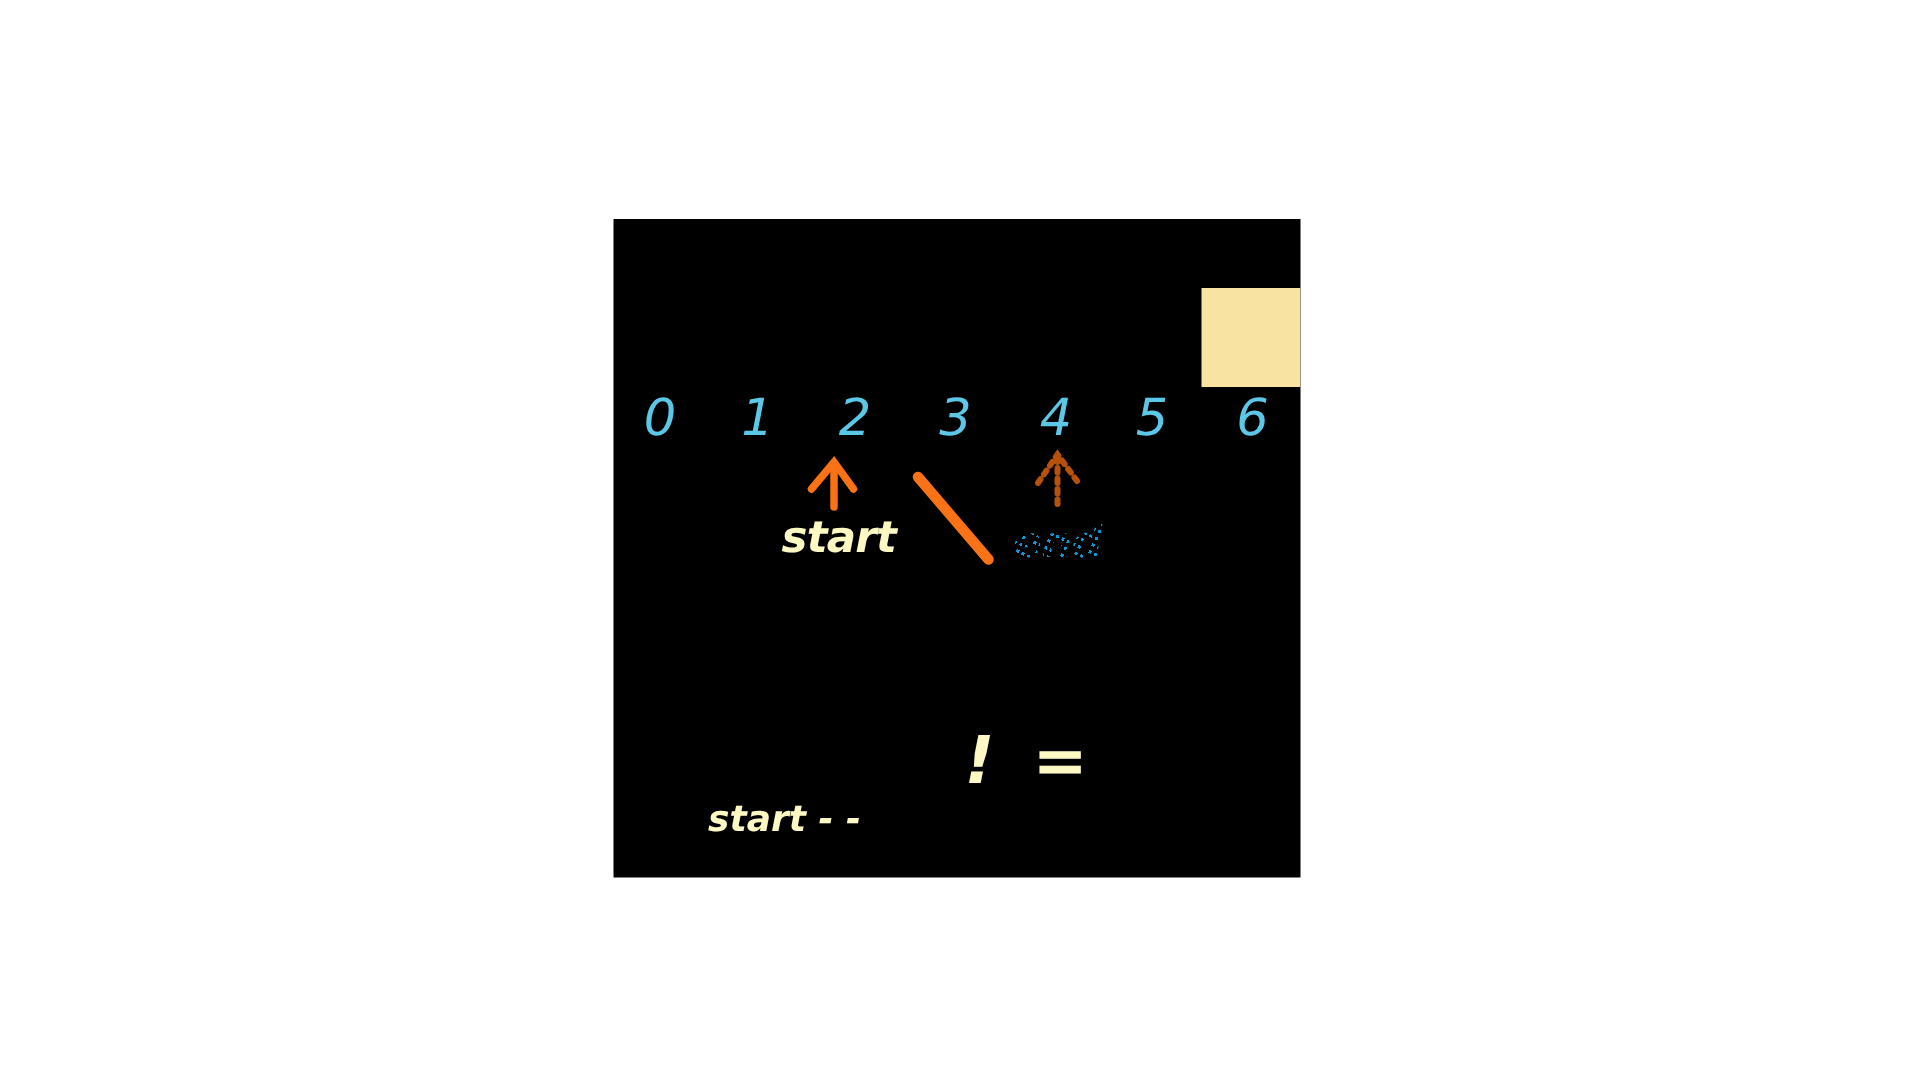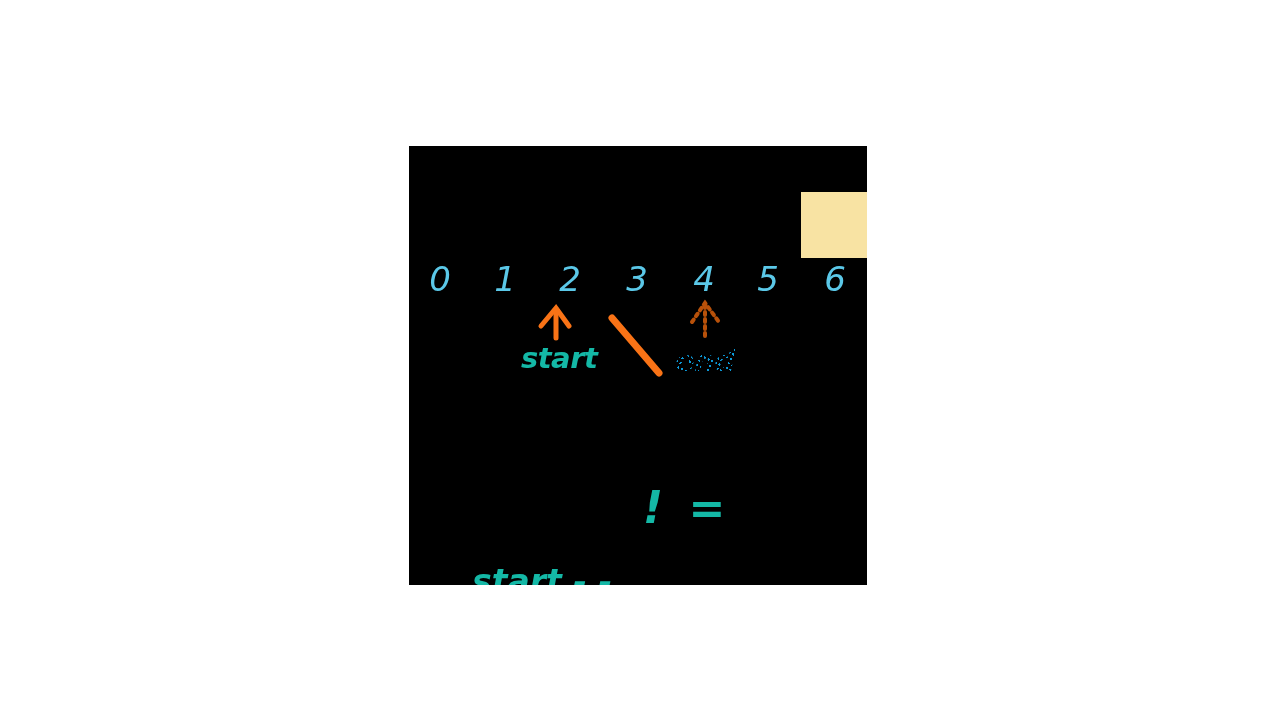--- a/index.html
+++ b/index.html
@@ -54,21 +54,21 @@
     font-size: 34px;
     font-weight: 400;
     font-style: italic;
     line-height: 40px;
     user-select: none;
   }
 
   
   .ink {
     position: absolute;
-    color: #14b8a6;
+    color: #fef9c3;
     font-family: "DejaVu Sans", sans-serif;
     font-style: italic;
     font-weight: 700;
     user-select: none;
     white-space: nowrap;
   }
 
   .label-start-top {
     left: 112px;
     top: 195px;
@@ -99,22 +99,22 @@
   .label-neq {
     left: 234px;
     top: 336px;
     font-size: 44px;
     font-weight: 700;
     letter-spacing: 5px;
   }
 
   .label-start-bottom {
     left: 63px;
-    top: 416px;
-    font-size: 33px;
+    top: 386px;
+    font-size: 24px;
     letter-spacing: 0px;
   }
 
   
   #strokes {
     position: absolute;
     left: 0;
     top: 0;
     width: 458px;
     height: 439px;

